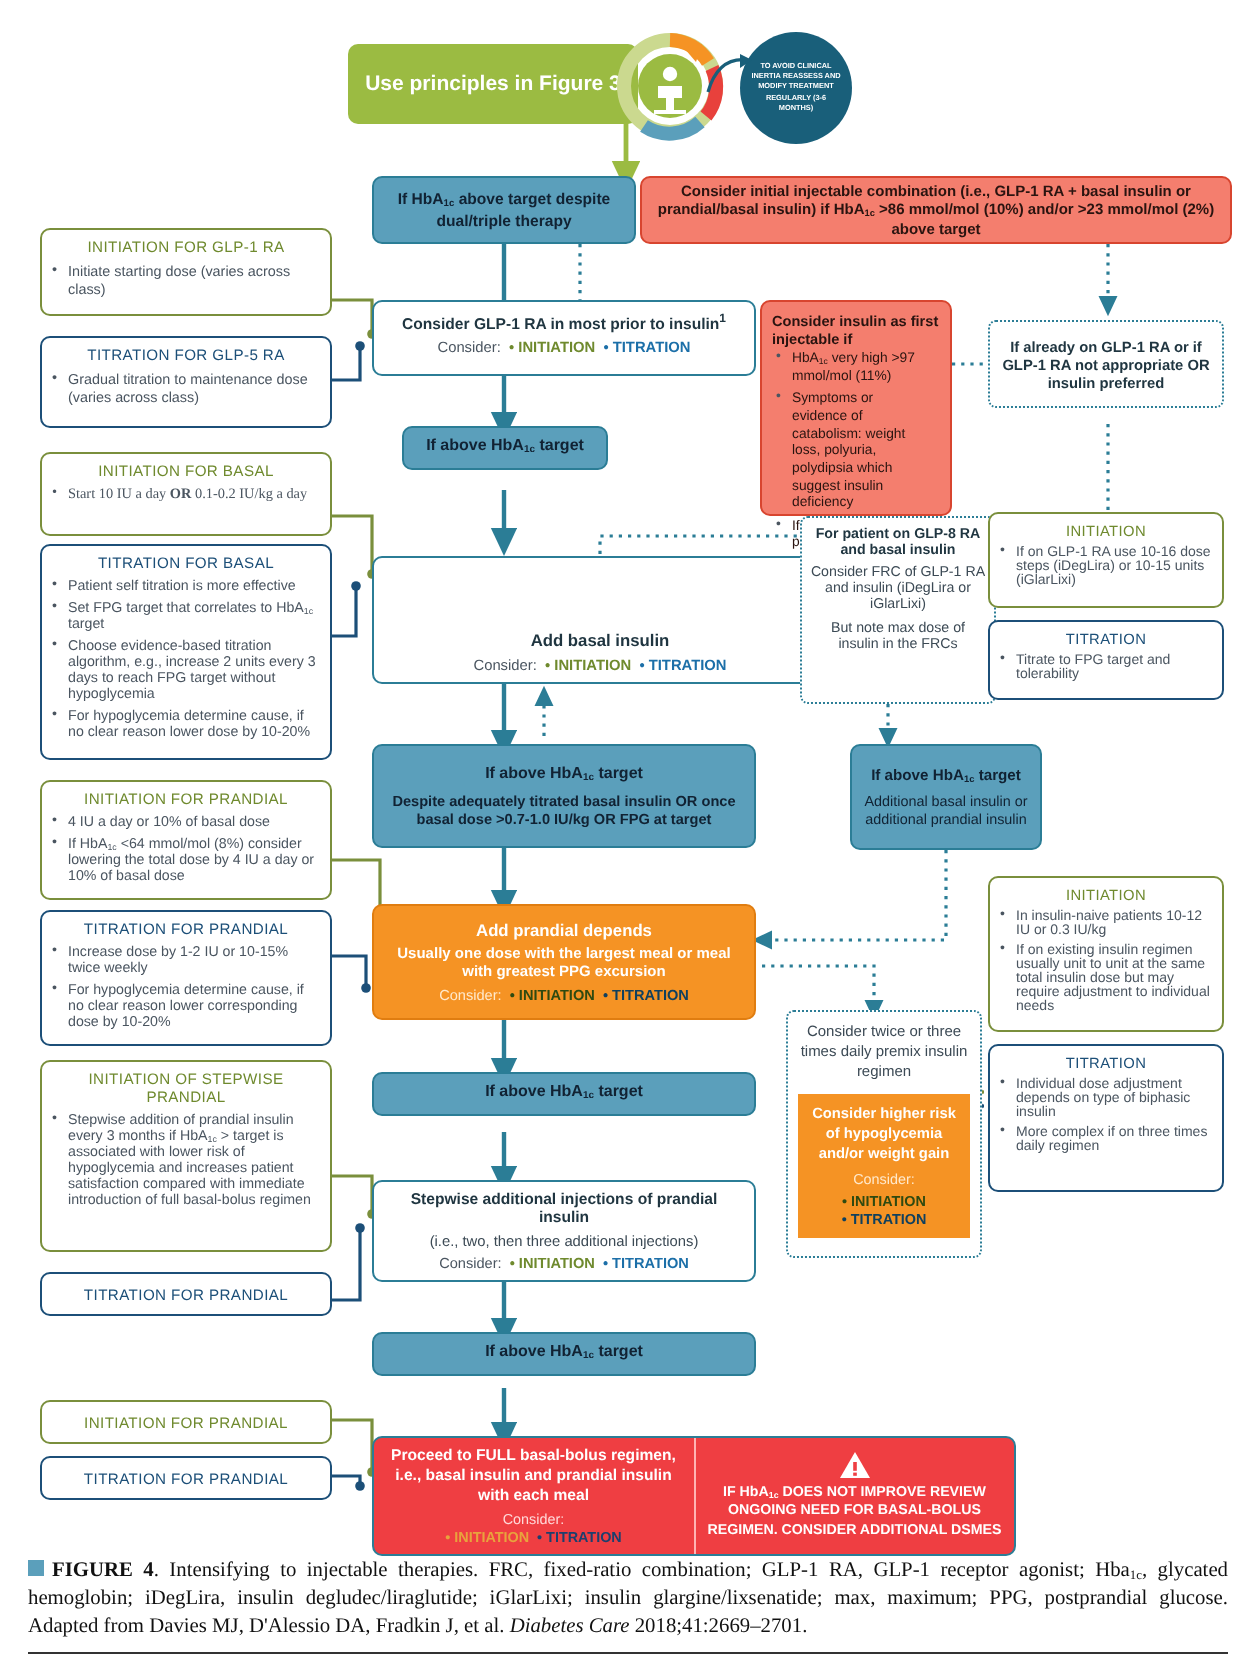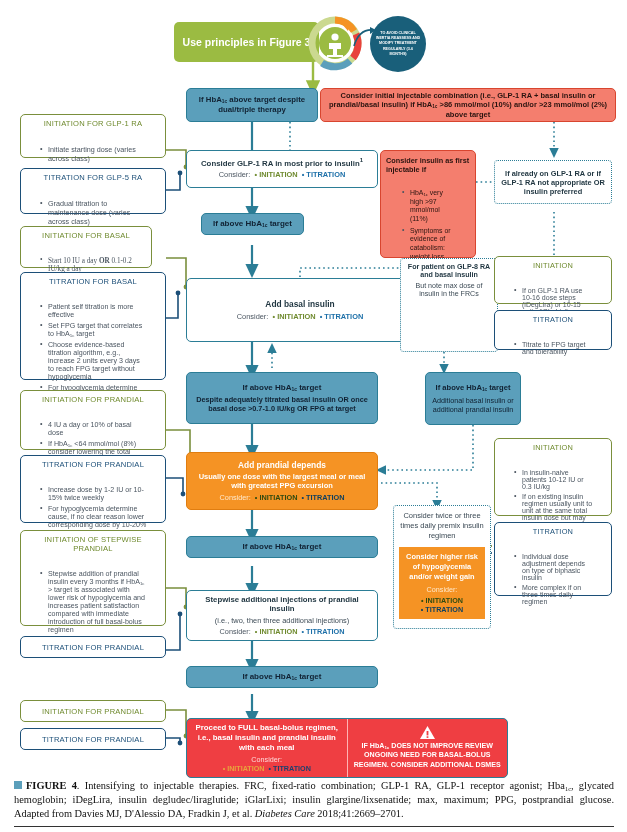--- a/index.html
+++ b/index.html
@@ -47,21 +47,21 @@
   .dotted-card {
     background:#ffffff; border:1.6px dotted #2b7d96; border-radius:4px;
   }
 
   .card-title {
     text-align:center; font-weight:normal; letter-spacing:.2px;
     padding:4px 3px 2px 3px;
   }
   .green-card .card-title { color:#6f8a2e; }
   .blue-card .card-title { color:#1c4f78; }
-  ul.bullets { margin:14px; padding:1px 4px 4px 13px; list-style:none; }
+  ul.bullets { margin:0; padding:1px 4px 4px 13px; list-style:none; }
   ul.bullets li { position:relative; margin-bottom:3px; color:#4a5560; }
   ul.bullets li:last-child { margin-bottom:1px; }
   ul.bullets li:before {
     content:"•"; position:absolute; left:-8px; top:-1px; color:#4a5560;
   }
   .consider-row { margin-top:2px; font-weight:normal; color:#4a5560; }
   .consider-row .lab { font-weight:normal; }
   .ini { color:#6f8a2e; font-weight:bold; }
   .tit { color:#1c6fa8; font-weight:bold; }
   .ini-w { color:#2f4a10; font-weight:bold; }
@@ -216,21 +216,21 @@
     </ul>
   </div>
 
   <div class="blue-card" style="position:absolute; left:20px; top:168px; width:146px; height:46px;">
     <div class="card-title" style="font-size:7.6px;">TITRATION FOR GLP-5 RA</div>
     <ul class="bullets" style="font-size:7.2px;">
       <li>Gradual titration to maintenance dose (varies across class)</li>
     </ul>
   </div>
 
-  <div class="green-card" style="position:absolute; left:20px; top:226px; width:132px; height:42px;">
+  <div class="green-card" style="position:absolute; left:20px; top:226px; width:146px; height:42px;">
     <div class="card-title" style="font-size:7.6px;">INITIATION FOR BASAL</div>
     <ul class="bullets" style="font-size:7.2px;font-family:Liberation Serif, serif;">
       <li>Start 10 IU a day <b>OR</b> 0.1-0.2 IU/kg a day</li>
     </ul>
   </div>
 
   <div class="blue-card" style="position:absolute; left:20px; top:272px; width:146px; height:108px;">
     <div class="card-title" style="font-size:7.6px;">TITRATION FOR BASAL</div>
     <ul class="bullets" style="font-size:7.1px;">
       <li>Patient self titration is more effective</li>
@@ -296,31 +296,32 @@
       <li style="color:#2a1410;">HbA<span class="sub">1c</span> very high &gt;97 mmol/mol (11%)</li>
       <li style="color:#2a1410;">Symptoms or evidence of catabolism: weight loss, polyuria, polydipsia which suggest insulin deficiency</li>
       <li style="color:#2a1410;">If type 1 diabetes is a possibility</li>
     </ul>
   </div>
 
   <div class="dotted-card" style="position:absolute; left:494px; top:160px; width:118px; height:44px; display:flex; align-items:center; justify-content:center; text-align:center; font-size:7.4px; font-weight:bold; color:#1f3540; padding:3px;">
     <span>If already on GLP-1 RA or if GLP-1 RA not appropriate OR insulin preferred</span>
   </div>
 
-  <div class="box white-teal" style="left:186px; top:278px; width:228px; height:64px; display:flex; flex-direction:column; align-items:center; justify-content:center;">
+  <div class="box white-teal" style="left:186px; top:278px; width:228px; height:64px; display:flex; flex-direction:column; align-items:center; justify-content:flex-end;">
     <div style="font-size:8.4px; font-weight:bold;">Add basal insulin</div>
     <div class="consider-row" style="font-size:7.4px;">
       <span class="lab">Consider:</span>
       <span class="ini">&nbsp;• INITIATION</span>
       <span class="tit">&nbsp;• TITRATION</span>
     </div>
   </div>
 
   <div class="dotted-card" style="position:absolute; left:400px; top:258px; width:98px; height:94px; text-align:center; padding:4px 4px; font-size:7.1px; color:#3c4a55;">
     <div style="font-weight:bold; color:#1f3540; margin-bottom:3px;">For patient on GLP-8 RA and basal insulin</div>
+    <div style="margin-bottom:4px;">Consider FRC of GLP-1 RA and insulin (iDegLira or iGlarLixi)</div>
     <div>But note max dose of insulin in the FRCs</div>
   </div>
 
   <div class="green-card" style="position:absolute; left:494px; top:256px; width:118px; height:48px;">
     <div class="card-title" style="font-size:7.4px;">INITIATION</div>
     <ul class="bullets" style="font-size:7px;">
       <li>If on GLP-1 RA use 10-16 dose steps (iDegLira) or 10-15 units (iGlarLixi)</li>
     </ul>
   </div>
 

